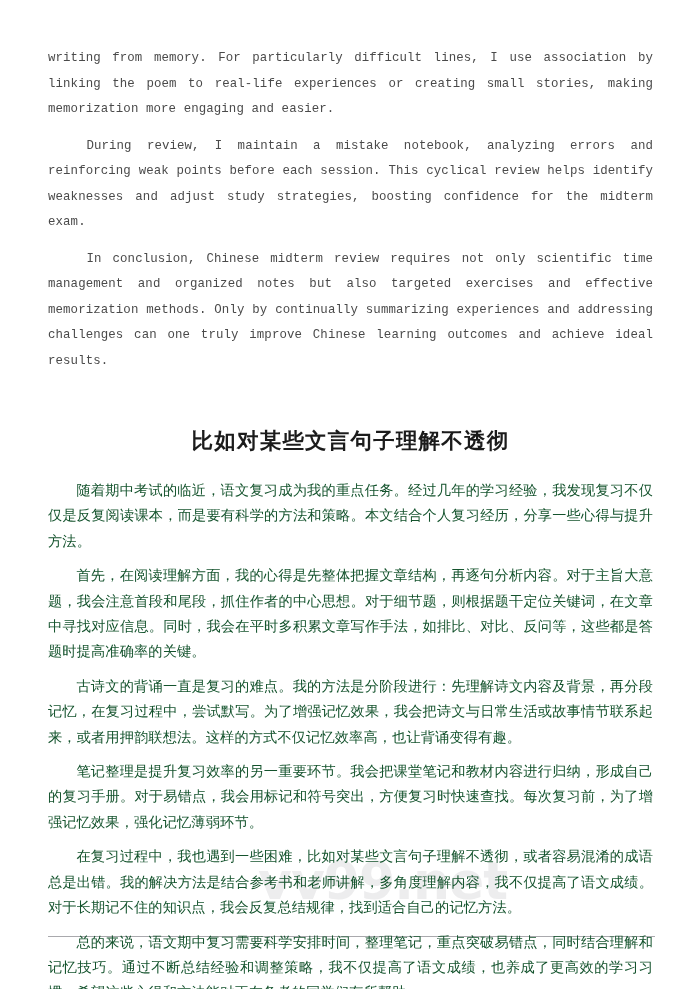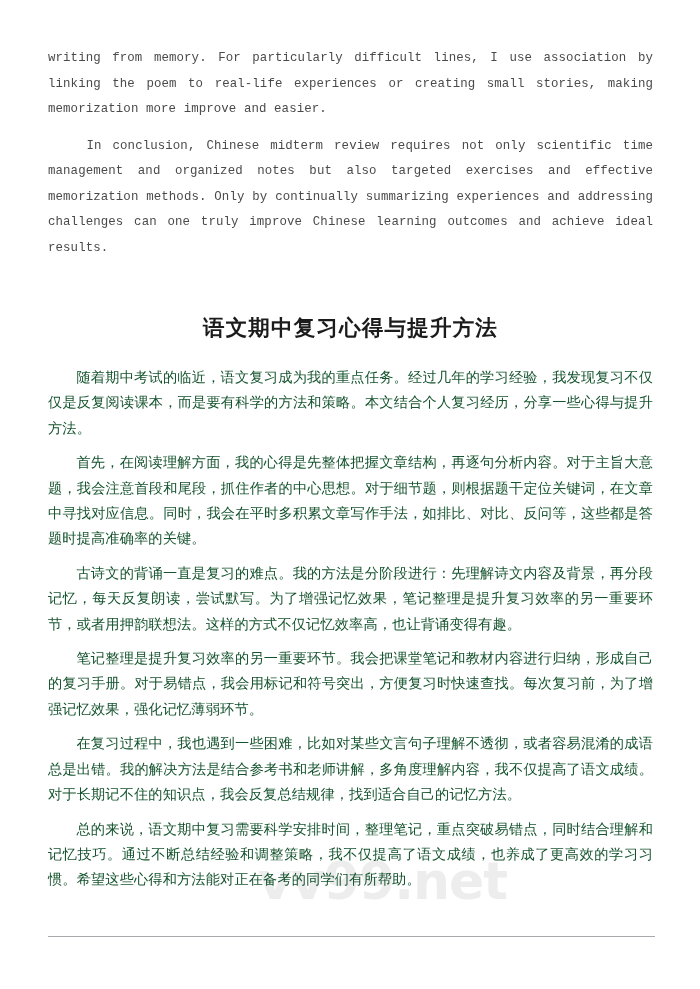--- a/index.html
+++ b/index.html
@@ -107,32 +107,33 @@
 <body>
 
 <div id="page">
 
   <div id="watermark">vv99.net</div>
 
   <div id="body-layer">
     <div id="content">
 
       <section>
-        <p class="en-para">writing from memory. For particularly difficult lines, I use association by linking the poem to real-life experiences or creating small stories, making memorization more improve and easier.</p>
+        <p class="en-para">writing from memory. For particularly difficult lines, I use association by linking the poem to real-life experiences or creating small stories, making memorization more engaging and easier.</p>
+        <p class="en-para indent">During review, I maintain a mistake notebook, analyzing errors and reinforcing weak points before each session. This cyclical review helps identify weaknesses and adjust study strategies, boosting confidence for the midterm exam.</p>
         <p class="en-para indent">In conclusion, Chinese midterm review requires not only scientific time management and organized notes but also targeted exercises and effective memorization methods. Only by continually summarizing experiences and addressing challenges can one truly improve Chinese learning outcomes and achieve ideal results.</p>
       </section>
 
       <section>
         <div id="title-block">
-          <h1 id="doc-title">语文期中复习心得与提升方法</h1>
+          <h1 id="doc-title">比如对某些文言句子理解不透彻</h1>
         </div>
 
         <p class="zh-para">随着期中考试的临近，语文复习成为我的重点任务。经过几年的学习经验，我发现复习不仅仅是反复阅读课本，而是要有科学的方法和策略。本文结合个人复习经历，分享一些心得与提升方法。</p>
         <p class="zh-para">首先，在阅读理解方面，我的心得是先整体把握文章结构，再逐句分析内容。对于主旨大意题，我会注意首段和尾段，抓住作者的中心思想。对于细节题，则根据题干定位关键词，在文章中寻找对应信息。同时，我会在平时多积累文章写作手法，如排比、对比、反问等，这些都是答题时提高准确率的关键。</p>
-        <p class="zh-para">古诗文的背诵一直是复习的难点。我的方法是分阶段进行：先理解诗文内容及背景，再分段记忆，每天反复朗读，尝试默写。为了增强记忆效果，笔记整理是提升复习效率的另一重要环节，或者用押韵联想法。这样的方式不仅记忆效率高，也让背诵变得有趣。</p>
+        <p class="zh-para">古诗文的背诵一直是复习的难点。我的方法是分阶段进行：先理解诗文内容及背景，再分段记忆，在复习过程中，尝试默写。为了增强记忆效果，我会把诗文与日常生活或故事情节联系起来，或者用押韵联想法。这样的方式不仅记忆效率高，也让背诵变得有趣。</p>
         <p class="zh-para">笔记整理是提升复习效率的另一重要环节。我会把课堂笔记和教材内容进行归纳，形成自己的复习手册。对于易错点，我会用标记和符号突出，方便复习时快速查找。每次复习前，为了增强记忆效果，强化记忆薄弱环节。</p>
         <p class="zh-para">在复习过程中，我也遇到一些困难，比如对某些文言句子理解不透彻，或者容易混淆的成语总是出错。我的解决方法是结合参考书和老师讲解，多角度理解内容，我不仅提高了语文成绩。对于长期记不住的知识点，我会反复总结规律，找到适合自己的记忆方法。</p>
         <p class="zh-para">总的来说，语文期中复习需要科学安排时间，整理笔记，重点突破易错点，同时结合理解和记忆技巧。通过不断总结经验和调整策略，我不仅提高了语文成绩，也养成了更高效的学习习惯。希望这些心得和方法能对正在备考的同学们有所帮助。</p>
       </section>
 
     </div>
   </div>
 
   <div id="footer">
     <div id="footer-rule"></div>

